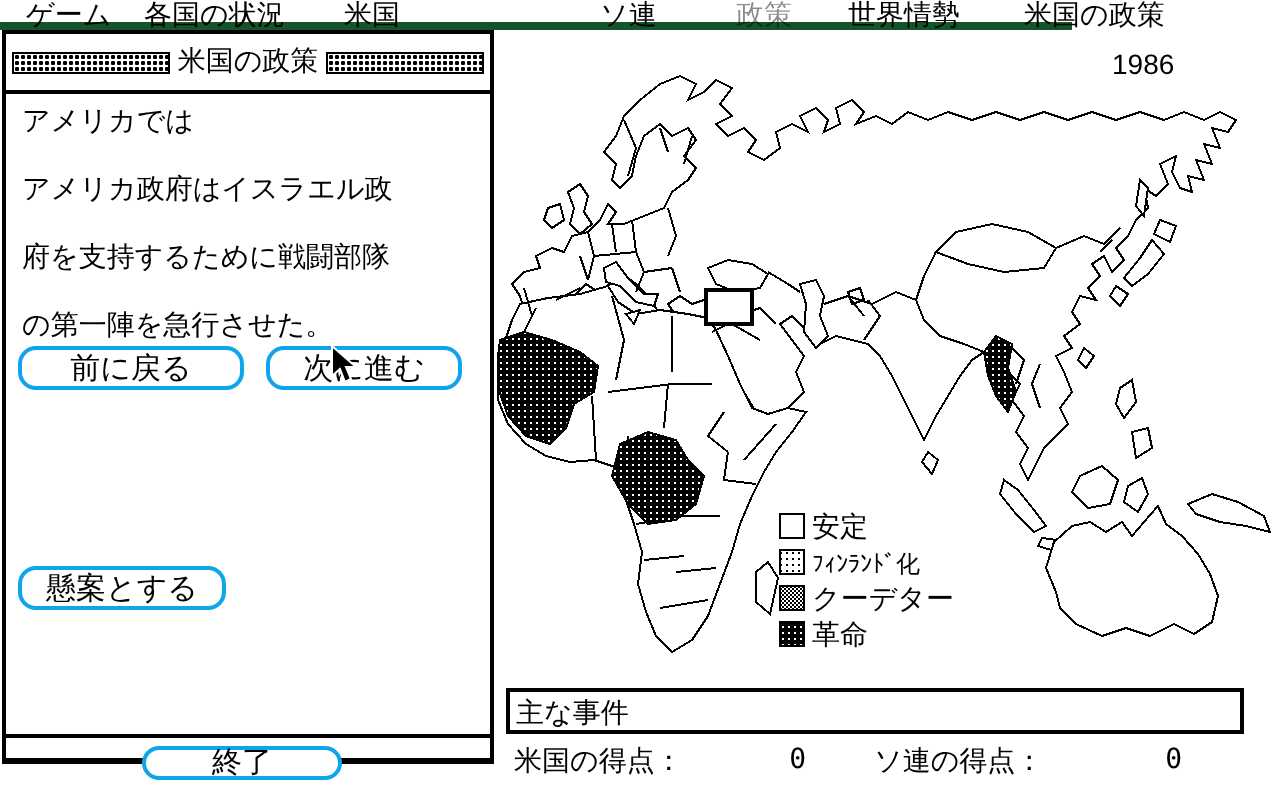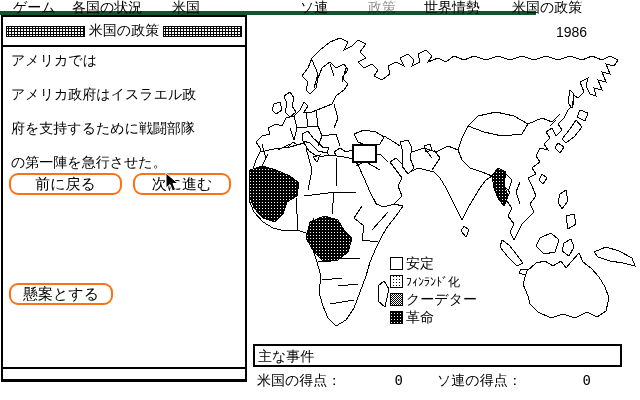--- a/index.html
+++ b/index.html
@@ -41,21 +41,21 @@
   }
   .titlebar .pattern {
     flex:1; height:11px; border:1px solid #000;
     background-image:radial-gradient(#000 1px, transparent 1.2px);
     background-size:3px 3px;
   }
   .titlebar .title { font-size:14px; white-space:nowrap; }
   .win-content { position:relative; height:343px; }
   .body-text { position:absolute; left:8px; top:5px; font-size:14px; line-height:17px; white-space:pre; }
   .btn {
-    position:absolute; border:2px solid #f97316; border-radius:9px; background:#fff;
+    position:absolute; border:2px solid #0ea5e9; border-radius:9px; background:#fff;
     font-size:15px; display:flex; align-items:center; justify-content:center;
     font-family:inherit; cursor:default;
   }
   .btn-back    { left:6px;   top:126px; width:113px; height:22px; }
   .btn-next    { left:130px; top:126px; width:98px;  height:22px; }
   .btn-pending { left:6px;   top:236px; width:104px; height:22px; }
   .divider { position:absolute; left:0; right:0; top:320px; border-top:2px solid #000; }
   .btn-quit    { left:68px;  top:326px; width:100px; height:17px; }
   
   .cursor { position:absolute; left:165px; top:172px; z-index:5; }
@@ -148,20 +148,21 @@
   </div>
   <div class="win-content">
     <div class="body-text"><span>アメリカでは</span><br>
 <span>アメリカ政府はイスラエル政</span><br>
 <span>府を支持するために戦闘部隊</span><br>
 <span>の第一陣を急行させた。</span></div>
     <button class="btn btn-back">前に戻る</button>
     <button class="btn btn-next">次に進む</button>
     <button class="btn btn-pending">懸案とする</button>
     <div class="divider"></div>
+    <button class="btn btn-quit">終了</button>
   </div>
 </div>
 
 <div class="events-box">主な事件</div>
 <span class="score-label" style="left:257px">米国の得点：</span>
 <span class="score-value" style="left:385px">0</span>
 <span class="score-label" style="left:437px">ソ連の得点：</span>
 <span class="score-value" style="left:573px">0</span>
 
 <svg class="cursor" width="14" height="20" viewBox="0 0 14 20">

